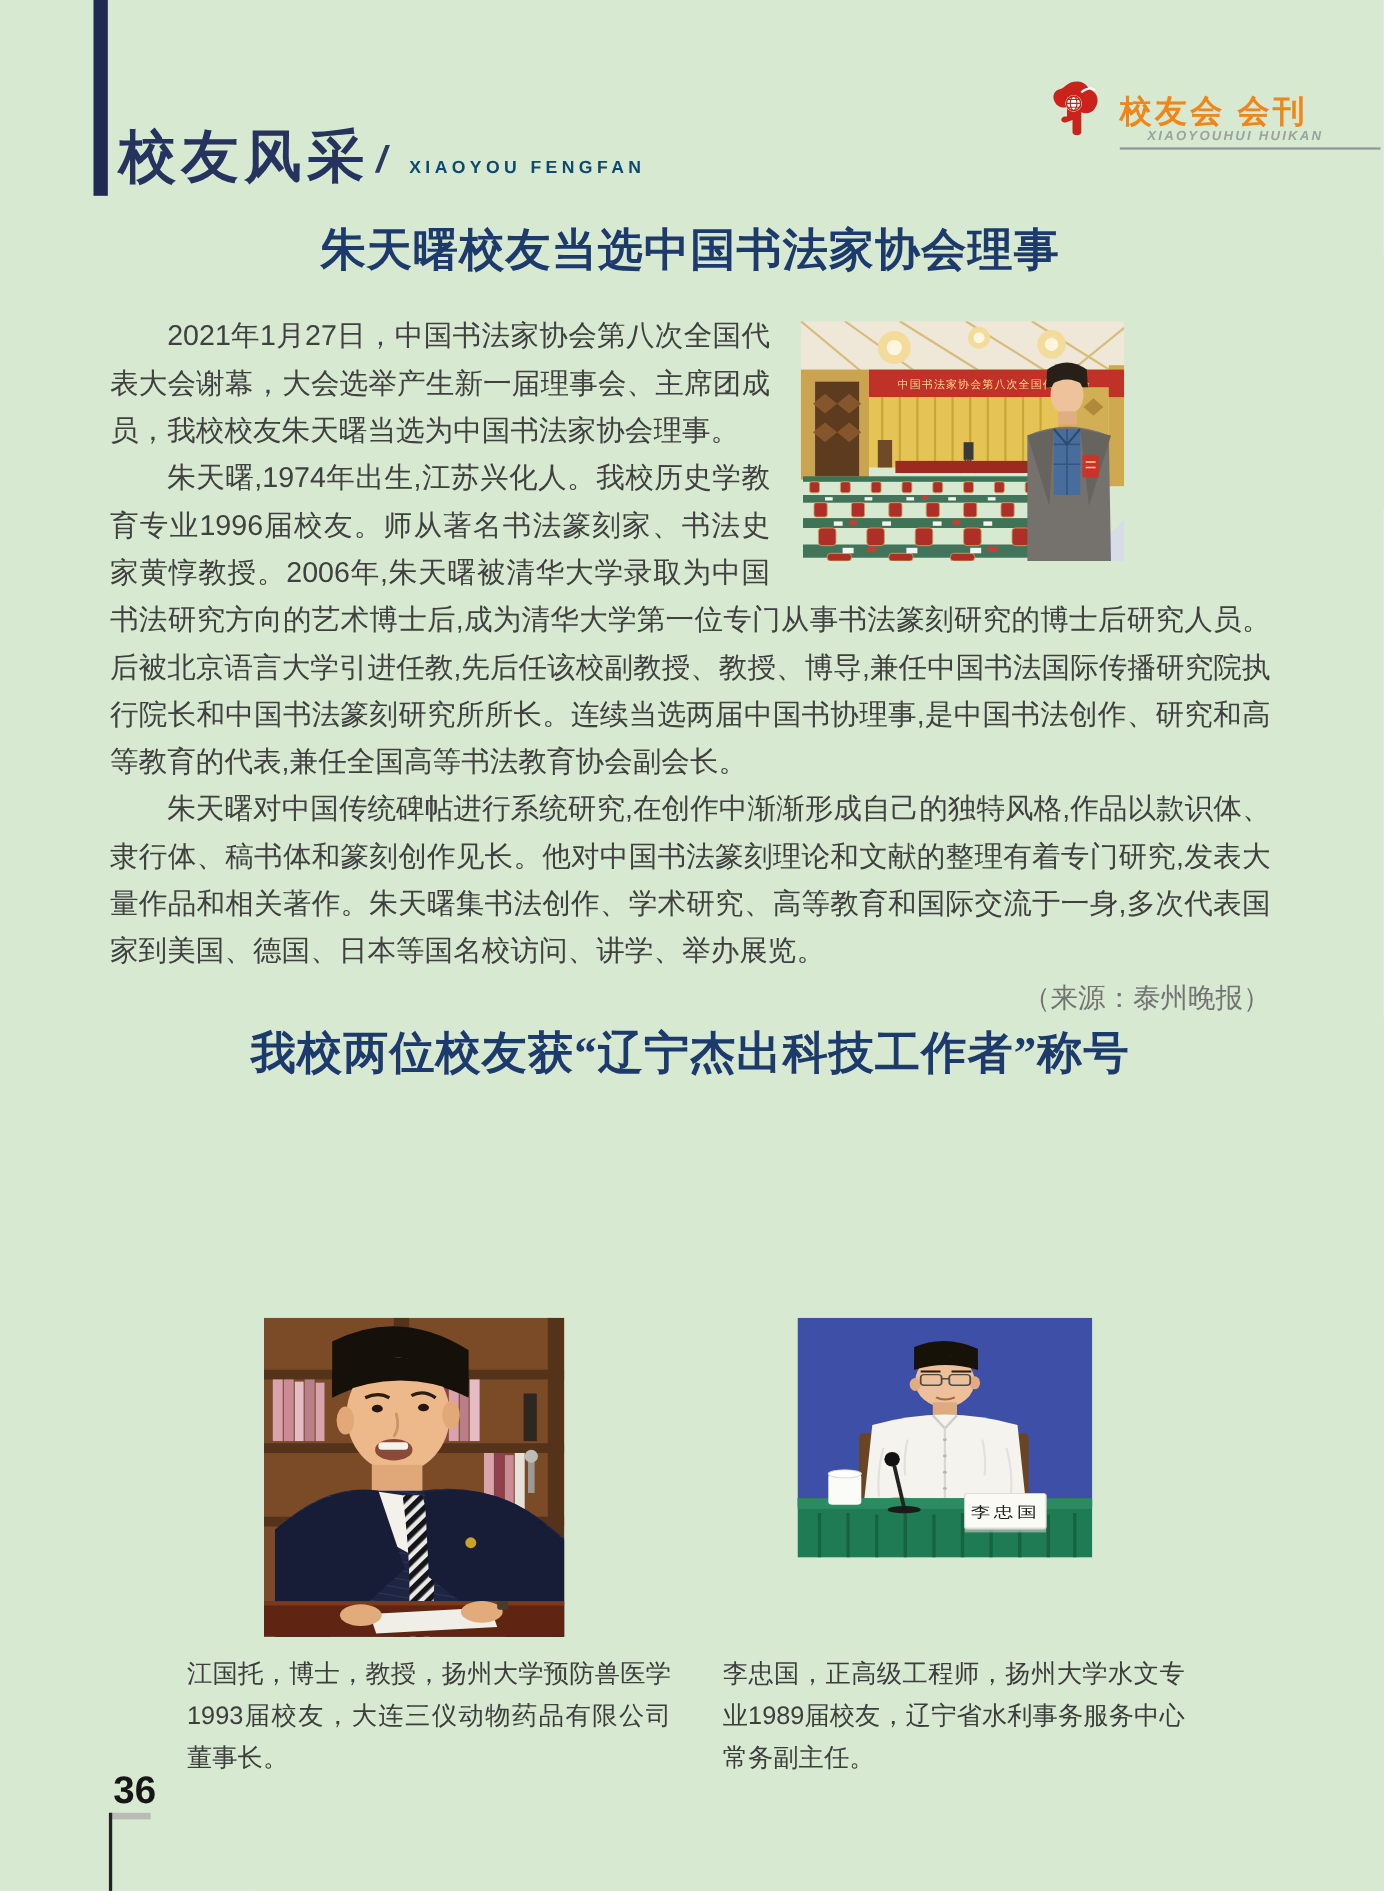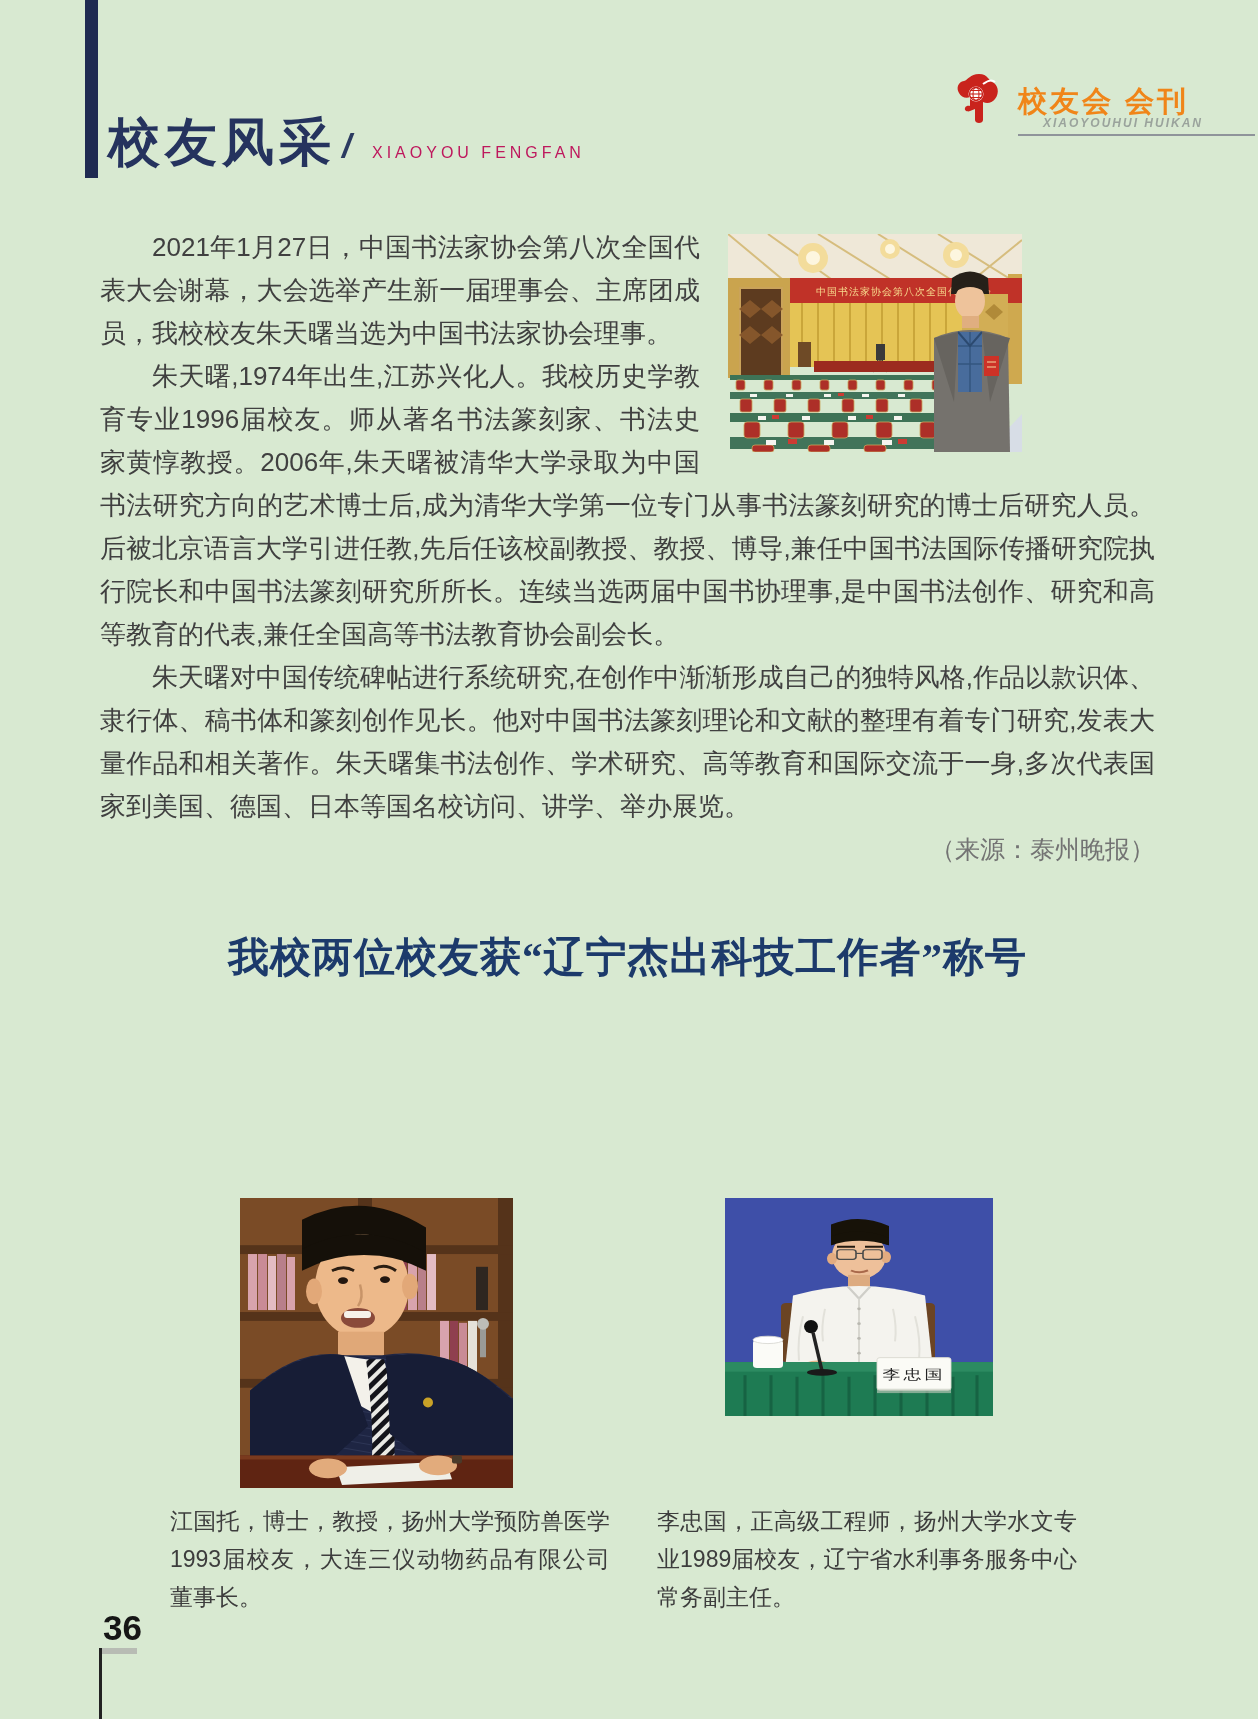--- a/index.html
+++ b/index.html
@@ -10,21 +10,21 @@
     color:#3e3e3e;
   }
   
   .header-bar{position:absolute;left:85px;top:0;width:13px;height:178px;background:#1f2b52;}
   .header-title{
     position:absolute;left:108px;top:108px;
     font-size:52px;font-weight:900;letter-spacing:5px;color:#25335e;
     font-family:Liberation Serif, serif;
   }
   .header-slash{position:absolute;left:342px;top:126px;font-size:34px;font-style:italic;font-weight:bold;color:#2b3a60;}
-  .header-sub{position:absolute;left:372px;top:144px;font-size:16px;letter-spacing:4px;color:#be185d;font-weight:normal;}
+  .header-sub{position:absolute;left:372px;top:144px;font-size:16px;letter-spacing:4px;color:#0c4a6e;font-weight:bold;}
   
   .masthead{position:absolute;left:952px;top:62px;width:306px;height:70px;}
   .masthead-logo{position:absolute;left:4px;top:10px;}
   .masthead-cn{position:absolute;left:66px;top:20px;font-size:29px;font-weight:bold;color:#f08519;letter-spacing:3px;}
   .masthead-en{position:absolute;left:67px;top:54px;font-size:12px;font-weight:bold;font-style:italic;color:#9aa39c;letter-spacing:2px;margin-left:24px;}
   .masthead-rule{position:absolute;left:66px;top:72px;width:237px;height:2px;background:#8f949a;}
   
   .article1{position:absolute;left:100px;top:198px;width:1055px;}
   .article2{position:absolute;left:100px;top:928px;width:1055px;}
   .a-title{
@@ -69,20 +69,21 @@
         <line x1="14.5" y1="25.5" x2="25.5" y2="25.5" stroke="#c9231c" stroke-width="1"></line>
         <path d="M27 12 q8 -6 12 -2" fill="none" stroke="#ffffff" stroke-width="2"></path>
       </svg>
     </span>
     <span class="masthead-cn">校友会 会刊</span>
     <span class="masthead-en">XIAOYOUHUI  HUIKAN</span>
     <span class="masthead-rule"></span>
   </div>
 
   <div class="article1">
+    <div class="a-title">朱天曙校友当选中国书法家协会理事</div>
     <div class="a-body">
       <span class="photo1-wrap">
         <svg viewBox="0 0 294 218" preserveAspectRatio="none">
 
           <rect x="0" y="0" width="294" height="50" fill="#efe8d8"></rect>
           <path d="M0 0 L60 50 M40 0 L110 50 M90 0 L170 50 M150 0 L230 50 M210 0 L290 50 M294 6 L240 50" stroke="#d6bd7e" stroke-width="2" fill="none"></path>
           <circle cx="85" cy="24" r="15" fill="#f3dc9b"></circle>
             <circle cx="85" cy="24" r="7" fill="#fdf6df"></circle>
           <circle cx="162" cy="15" r="10" fill="#f3dc9b"></circle>
             <circle cx="162" cy="15" r="5" fill="#fdf6df"></circle>

